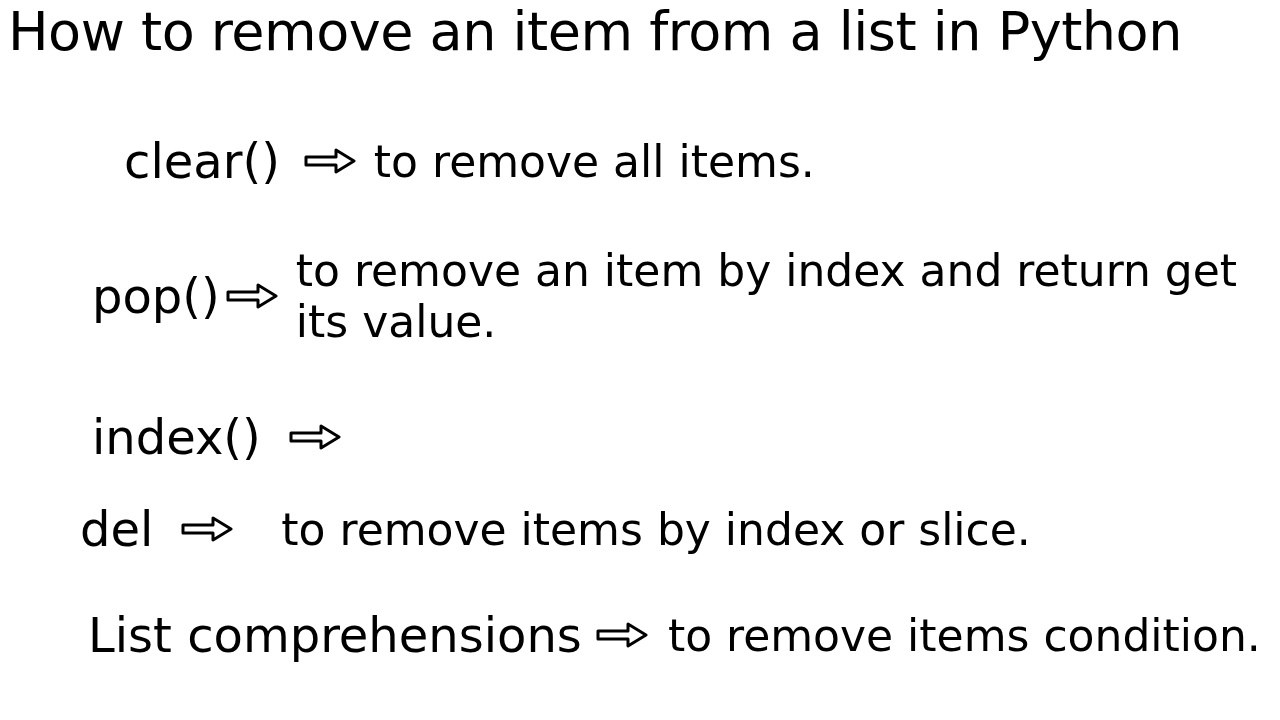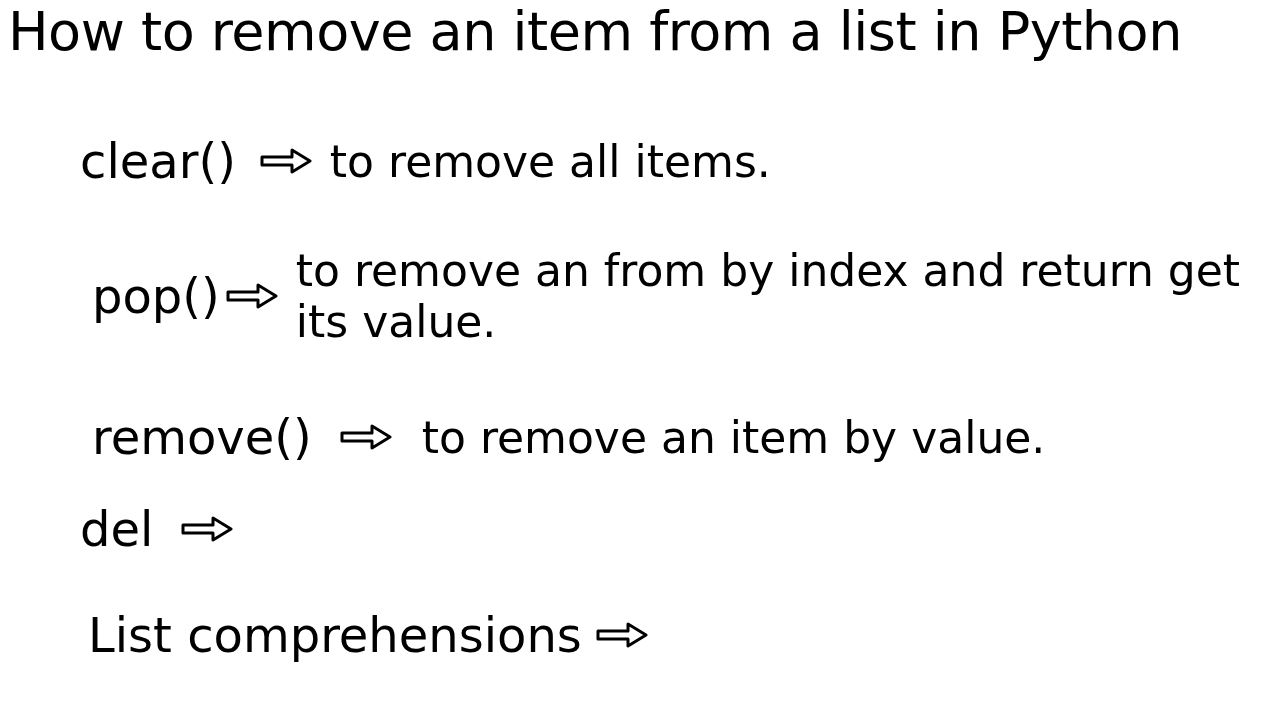--- a/index.html
+++ b/index.html
@@ -36,21 +36,21 @@
     }
     .arrow {
       display: inline-flex;
       align-items: center;
       margin: 0 18px 0 24px;
     }
     .desc {
       font-size: 44px;
       font-weight: 400;
     }
-    .r1 { margin-bottom: 56px; }
+    .r1 { margin-bottom: 56px; margin-left: 44px; }
     .r1 .method { margin-left: 0; }
     .r2 { margin-bottom: 62px; }
     .r2 .method { margin-left: 12px; }
     .r2 .arrow { margin-left: 6px; }
     .r3 { margin-bottom: 36px; }
     .r3 .method { margin-left: 12px; }
     .r3 .arrow { margin-left: 28px; margin-right: 30px; }
     .r4 { margin-bottom: 50px; }
     .r4 .method { margin-left: 0; }
     .r4 .arrow { margin-left: 28px; margin-right: 48px; }
@@ -75,44 +75,45 @@
     <span class="desc">to remove all items.</span>
   </div>
 
   <div class="row r2">
     <span class="method">pop()</span>
     <span class="arrow">
       <svg width="52" height="30" viewBox="0 0 52 30">
           <path d="M2 11 H32 V4 L50 15 L32 26 V19 H2 Z" fill="none" stroke="#000" stroke-width="3" stroke-linejoin="round"></path>
         </svg>
     </span>
-    <span class="desc">to remove an from by index and return get its value.</span>
+    <span class="desc">to remove an item by index and return get its value.</span>
   </div>
 
   <div class="row r3">
-    <span class="method">remove()</span>
+    <span class="method">index()</span>
     <span class="arrow">
       <svg width="52" height="30" viewBox="0 0 52 30">
           <path d="M2 11 H32 V4 L50 15 L32 26 V19 H2 Z" fill="none" stroke="#000" stroke-width="3" stroke-linejoin="round"></path>
         </svg>
     </span>
-    <span class="desc">to remove an item by value.</span>
   </div>
 
   <div class="row r4">
     <span class="method">del</span>
     <span class="arrow">
       <svg width="52" height="30" viewBox="0 0 52 30">
           <path d="M2 11 H32 V4 L50 15 L32 26 V19 H2 Z" fill="none" stroke="#000" stroke-width="3" stroke-linejoin="round"></path>
         </svg>
     </span>
+    <span class="desc">to remove items by index or slice.</span>
   </div>
 
   <div class="row r5">
     <span class="method">List comprehensions</span>
     <span class="arrow">
       <svg width="52" height="30" viewBox="0 0 52 30">
           <path d="M2 11 H32 V4 L50 15 L32 26 V19 H2 Z" fill="none" stroke="#000" stroke-width="3" stroke-linejoin="round"></path>
         </svg>
     </span>
+    <span class="desc">to remove items condition.</span>
   </div>
 
 </div>
 
 </body></html>

